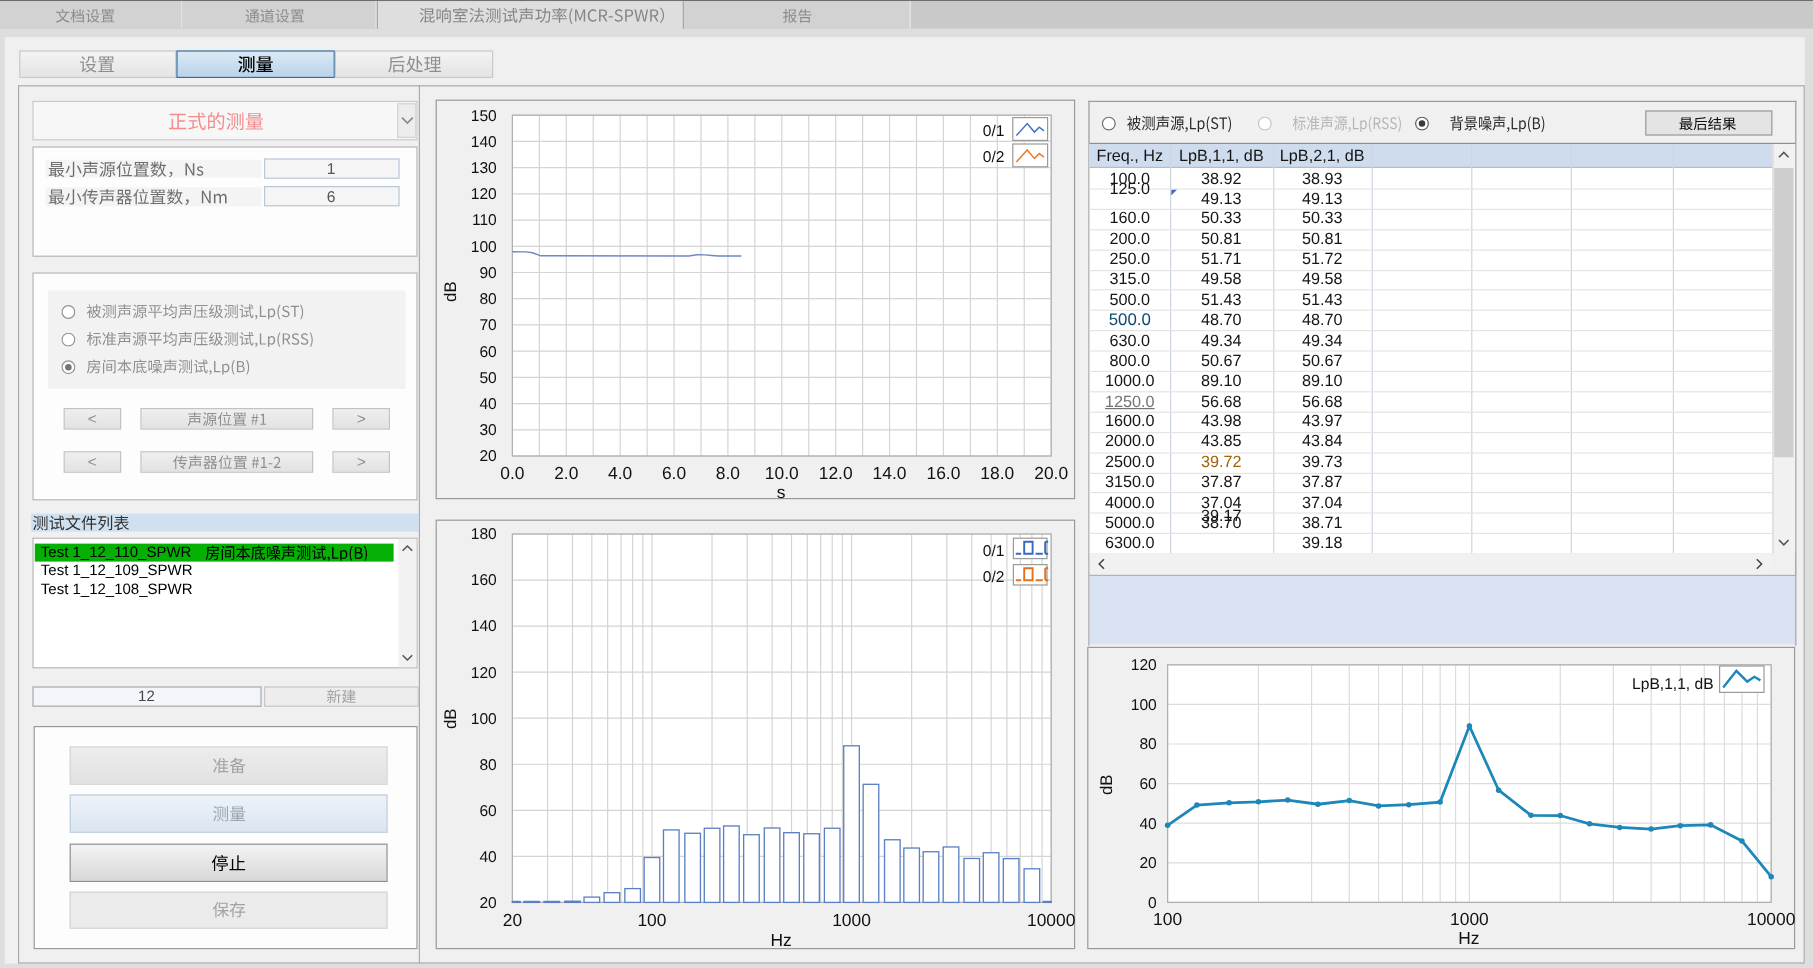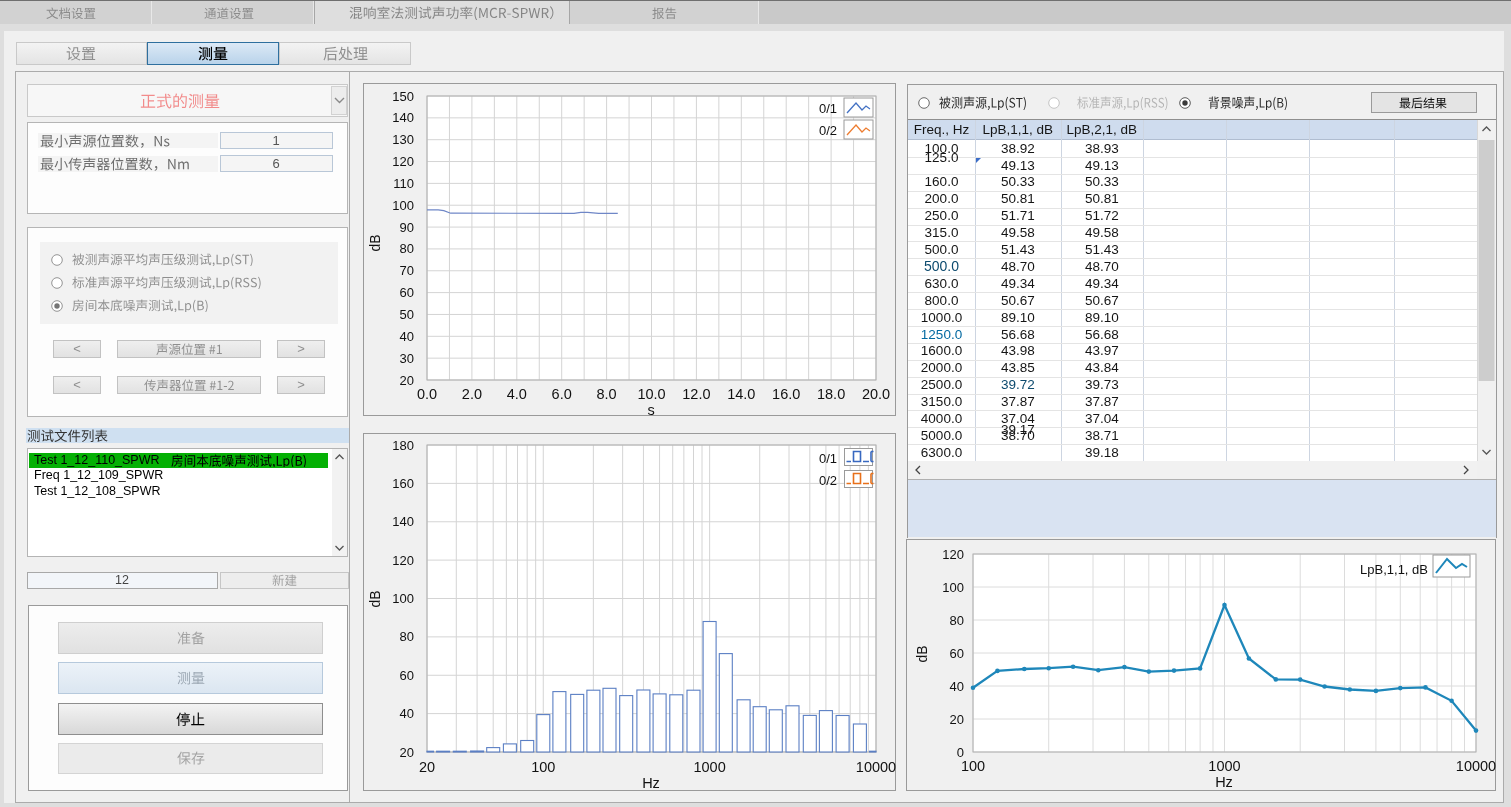--- a/index.html
+++ b/index.html
@@ -99,21 +99,21 @@
 <div class="abs" style="left:26px;top:428px;width:323px;height:15px;background:#cfe0f1"></div>
 <div style="position:absolute;left:27.0px;top:428.8px;line-height:0"><svg width="81.0" height="13.5" viewBox="0 -880 6000 1000" preserveAspectRatio="none">
       <path d="M486 -92C537 -42 596 28 624 73L673 39C644 -4 584 -72 533 -121ZM312 -782V-154H371V-724H588V-157H649V-782ZM867 -827V-7C867 8 861 13 847 13C833 14 786 14 733 13C742 31 752 60 755 76C825 77 868 75 894 64C919 53 929 34 929 -7V-827ZM730 -750V-151H790V-750ZM446 -653V-299C446 -178 426 -53 259 32C270 41 289 66 296 78C476 -13 504 -164 504 -298V-653ZM81 -776C137 -745 209 -697 243 -665L289 -726C253 -756 180 -800 126 -829ZM38 -506C93 -475 166 -430 202 -400L247 -460C209 -489 135 -532 81 -560ZM58 27 126 67C168 -25 218 -148 254 -253L194 -292C154 -180 98 -50 58 27Z M1120 -775C1171 -731 1235 -667 1265 -626L1317 -678C1287 -718 1222 -778 1170 -821ZM1777 -796C1819 -752 1865 -691 1885 -651L1940 -688C1918 -727 1871 -785 1829 -828ZM1050 -526V-454H1189V-94C1189 -51 1159 -22 1141 -11C1154 4 1172 36 1179 54C1194 36 1221 18 1392 -97C1385 -112 1376 -141 1371 -161L1260 -89V-526ZM1671 -835 1677 -632H1346V-560H1680C1698 -183 1745 74 1869 77C1907 77 1947 35 1967 -134C1953 -140 1921 -160 1907 -175C1901 -77 1889 -21 1871 -21C1809 -24 1770 -251 1754 -560H1959V-632H1751C1749 -697 1747 -765 1747 -835ZM1360 -61 1381 10C1465 -15 1574 -47 1679 -78L1669 -145L1552 -112V-344H1646V-414H1378V-344H1483V-93Z M2423 -823C2453 -774 2485 -707 2497 -666L2580 -693C2566 -734 2531 -799 2501 -847ZM2050 -664V-590H2206C2265 -438 2344 -307 2447 -200C2337 -108 2202 -40 2036 7C2051 25 2075 60 2083 78C2250 24 2389 -48 2502 -146C2615 -46 2751 28 2915 73C2928 52 2950 20 2967 4C2807 -36 2671 -107 2560 -201C2661 -304 2738 -432 2796 -590H2954V-664ZM2504 -253C2410 -348 2336 -462 2284 -590H2711C2661 -455 2592 -344 2504 -253Z M3317 -341V-268H3604V80H3679V-268H3953V-341H3679V-562H3909V-635H3679V-828H3604V-635H3470C3483 -680 3494 -728 3504 -775L3432 -790C3409 -659 3367 -530 3309 -447C3327 -438 3359 -420 3373 -409C3400 -451 3425 -504 3446 -562H3604V-341ZM3268 -836C3214 -685 3126 -535 3032 -437C3045 -420 3067 -381 3075 -363C3107 -397 3137 -437 3167 -480V78H3239V-597C3277 -667 3311 -741 3339 -815Z M4642 -724V-164H4716V-724ZM4848 -835V-17C4848 -1 4842 4 4826 4C4810 5 4758 5 4703 3C4713 24 4725 56 4728 76C4805 76 4853 74 4882 63C4912 51 4924 29 4924 -18V-835ZM4181 -302C4232 -267 4294 -218 4333 -181C4265 -85 4178 -17 4079 22C4095 37 4115 66 4124 85C4336 -10 4491 -205 4541 -552L4495 -566L4482 -563H4257C4273 -611 4287 -662 4299 -714H4571V-786H4061V-714H4224C4189 -561 4133 -419 4053 -326C4070 -315 4099 -290 4111 -276C4158 -335 4198 -409 4232 -494H4459C4440 -400 4411 -317 4373 -247C4334 -281 4273 -326 4224 -357Z M5252 79C5275 64 5312 51 5591 -38C5587 -54 5581 -83 5579 -104L5335 -31V-251C5395 -292 5449 -337 5492 -385C5570 -175 5710 -23 5917 46C5928 26 5950 -3 5967 -19C5868 -48 5783 -97 5714 -162C5777 -201 5850 -253 5908 -302L5846 -346C5802 -303 5732 -249 5672 -207C5628 -259 5592 -319 5566 -385H5934V-450H5536V-539H5858V-601H5536V-686H5902V-751H5536V-840H5460V-751H5105V-686H5460V-601H5156V-539H5460V-450H5065V-385H5397C5302 -300 5160 -223 5036 -183C5052 -168 5074 -140 5086 -122C5142 -142 5201 -170 5258 -203V-55C5258 -15 5236 2 5219 11C5231 27 5247 61 5252 79Z" fill="#333"></path>
     </svg></div>
 <div class="abs" style="left:27px;top:448px;width:321px;height:109px;background:#fff;border:1px solid #b4b4b4"></div>
 <div class="abs" style="left:28.5px;top:452.5px;width:299px;height:15px;background:#04b004"></div>
 <div style="position:absolute;left:34.0px;top:460.5px;font-size:12.5px;color:#000;white-space:nowrap;line-height:14.5px;transform-origin:0 0;margin-top:-7.2px;">Test 1_12_110_SPWR</div>
 <div style="position:absolute;left:171.0px;top:453.9px;line-height:0"><svg width="136.0" height="13.3" viewBox="0 -880 10774 1000" preserveAspectRatio="none">
       <path d="M504 -479C525 -446 551 -400 564 -371H244V-309H434C418 -154 376 -39 198 22C213 35 233 61 241 78C378 28 445 -53 479 -159H777C767 -57 756 -13 739 2C731 9 721 10 702 10C682 10 626 9 571 4C582 22 590 48 592 67C648 70 703 71 731 69C762 67 782 62 800 45C827 20 841 -41 854 -189C855 -199 856 -219 856 -219H494C500 -247 504 -278 508 -309H919V-371H576L633 -394C620 -423 592 -468 568 -502ZM443 -820C455 -796 467 -767 477 -740H136V-502C136 -345 127 -118 32 42C52 49 85 66 100 78C197 -89 212 -336 212 -502V-506H885V-740H560C549 -771 532 -809 516 -841ZM212 -676H810V-570H212Z M1091 -615V80H1168V-615ZM1106 -791C1152 -747 1204 -684 1227 -644L1289 -684C1265 -726 1211 -785 1164 -827ZM1379 -295H1619V-160H1379ZM1379 -491H1619V-358H1379ZM1311 -554V-98H1690V-554ZM1352 -784V-713H1836V-11C1836 2 1832 6 1819 7C1806 7 1765 8 1723 6C1733 25 1743 57 1747 75C1808 75 1851 75 1878 63C1904 50 1913 31 1913 -11V-784Z M2460 -839V-629H2065V-553H2367C2294 -383 2170 -221 2037 -140C2055 -125 2080 -98 2092 -79C2237 -178 2366 -357 2444 -553H2460V-183H2226V-107H2460V80H2539V-107H2772V-183H2539V-553H2553C2629 -357 2758 -177 2906 -81C2920 -102 2946 -131 2965 -146C2826 -226 2700 -384 2628 -553H2937V-629H2539V-839Z M3513 -158C3551 -87 3593 6 3611 62L3672 34C3652 -20 3607 -111 3570 -180ZM3287 69C3304 55 3333 43 3527 -24C3524 -39 3522 -68 3523 -87L3372 -40V-285H3623C3667 -77 3751 70 3857 70C3920 70 3947 30 3958 -110C3940 -116 3914 -130 3898 -145C3895 -45 3885 -2 3862 -2C3801 -2 3735 -115 3697 -285H3921V-352H3684C3675 -408 3669 -468 3666 -531C3745 -540 3820 -551 3881 -564L3823 -622C3702 -595 3485 -577 3302 -570V-50C3302 -12 3277 0 3260 6C3270 21 3282 51 3287 69ZM3611 -352H3372V-510C3444 -513 3519 -518 3593 -524C3596 -464 3602 -407 3611 -352ZM3477 -821C3493 -797 3509 -767 3521 -739H3121V-450C3121 -305 3114 -101 3031 42C3049 50 3081 71 3094 84C3181 -68 3194 -295 3194 -450V-671H3952V-739H3604C3591 -772 3569 -812 3547 -843Z M4527 -742H4758V-637H4527ZM4461 -799V-580H4827V-799ZM4420 -480H4552V-366H4420ZM4730 -480H4866V-366H4730ZM4075 -749V-85H4137V-163H4305V-749ZM4137 -677H4243V-236H4137ZM4606 -310V-234H4342V-171H4559C4490 -97 4381 -33 4277 -1C4292 13 4314 40 4324 58C4426 21 4533 -48 4606 -130V81H4677V-135C4740 -59 4833 12 4918 49C4930 31 4951 5 4967 -9C4879 -40 4783 -103 4722 -171H4951V-234H4677V-310H4929V-535H4670V-310H4613V-535H4361V-310Z M5460 -842V-757H5070V-691H5460V-593H5131V-528H5886V-593H5536V-691H5930V-757H5536V-842ZM5153 -449V-318C5153 -212 5137 -70 5029 34C5045 44 5075 70 5087 85C5160 14 5197 -78 5214 -167H5791V-116H5866V-449ZM5791 -232H5535V-386H5791ZM5223 -232C5226 -262 5227 -291 5227 -317V-386H5462V-232Z M6486 -92C6537 -42 6596 28 6624 73L6673 39C6644 -4 6584 -72 6533 -121ZM6312 -782V-154H6371V-724H6588V-157H6649V-782ZM6867 -827V-7C6867 8 6861 13 6847 13C6833 14 6786 14 6733 13C6742 31 6752 60 6755 76C6825 77 6868 75 6894 64C6919 53 6929 34 6929 -7V-827ZM6730 -750V-151H6790V-750ZM6446 -653V-299C6446 -178 6426 -53 6259 32C6270 41 6289 66 6296 78C6476 -13 6504 -164 6504 -298V-653ZM6081 -776C6137 -745 6209 -697 6243 -665L6289 -726C6253 -756 6180 -800 6126 -829ZM6038 -506C6093 -475 6166 -430 6202 -400L6247 -460C6209 -489 6135 -532 6081 -560ZM6058 27 6126 67C6168 -25 6218 -148 6254 -253L6194 -292C6154 -180 6098 -50 6058 27Z M7120 -775C7171 -731 7235 -667 7265 -626L7317 -678C7287 -718 7222 -778 7170 -821ZM7777 -796C7819 -752 7865 -691 7885 -651L7940 -688C7918 -727 7871 -785 7829 -828ZM7050 -526V-454H7189V-94C7189 -51 7159 -22 7141 -11C7154 4 7172 36 7179 54C7194 36 7221 18 7392 -97C7385 -112 7376 -141 7371 -161L7260 -89V-526ZM7671 -835 7677 -632H7346V-560H7680C7698 -183 7745 74 7869 77C7907 77 7947 35 7967 -134C7953 -140 7921 -160 7907 -175C7901 -77 7889 -21 7871 -21C7809 -24 7770 -251 7754 -560H7959V-632H7751C7749 -697 7747 -765 7747 -835ZM7360 -61 7381 10C7465 -15 7574 -47 7679 -78L7669 -145L7552 -112V-344H7646V-414H7378V-344H7483V-93Z M8075 190C8165 152 8221 77 8221 -19C8221 -86 8192 -126 8144 -126C8107 -126 8075 -102 8075 -62C8075 -22 8106 2 8142 2L8153 1C8152 61 8115 109 8053 136Z M8379 0H8792V-79H8471V-733H8379Z M8913 229H9005V45L9002 -50C9051 -9 9103 13 9152 13C9276 13 9388 -94 9388 -280C9388 -448 9312 -557 9172 -557C9109 -557 9048 -521 8999 -480H8997L8988 -543H8913ZM9137 -64C9101 -64 9053 -78 9005 -120V-406C9057 -454 9104 -480 9149 -480C9253 -480 9293 -400 9293 -279C9293 -145 9227 -64 9137 -64Z M9680 196 9736 171C9650 29 9609 -141 9609 -311C9609 -480 9650 -649 9736 -792L9680 -818C9588 -668 9533 -507 9533 -311C9533 -114 9588 47 9680 196Z M9880 0H10113C10277 0 10391 -71 10391 -215C10391 -315 10329 -373 10242 -390V-395C10311 -417 10349 -481 10349 -554C10349 -683 10245 -733 10097 -733H9880ZM9972 -422V-660H10085C10200 -660 10258 -628 10258 -542C10258 -467 10207 -422 10081 -422ZM9972 -74V-350H10100C10229 -350 10300 -309 10300 -218C10300 -119 10226 -74 10100 -74Z M10535 196C10627 47 10682 -114 10682 -311C10682 -507 10627 -668 10535 -818L10478 -792C10564 -649 10607 -480 10607 -311C10607 -141 10564 29 10478 171Z" fill="#000"></path>
     </svg></div>
-<div style="position:absolute;left:34.0px;top:475.5px;font-size:12.5px;color:#000;white-space:nowrap;line-height:14.5px;transform-origin:0 0;margin-top:-7.2px;">Freq 1_12_109_SPWR</div>
+<div style="position:absolute;left:34.0px;top:475.5px;font-size:12.5px;color:#000;white-space:nowrap;line-height:14.5px;transform-origin:0 0;margin-top:-7.2px;">Test 1_12_109_SPWR</div>
 <div style="position:absolute;left:34.0px;top:490.8px;font-size:12.5px;color:#000;white-space:nowrap;line-height:14.5px;transform-origin:0 0;margin-top:-7.2px;">Test 1_12_108_SPWR</div>
 <div class="abs" style="left:332px;top:449px;width:15px;height:107px;background:#f2f2f2"></div>
 <svg class="abs" style="left:332px;top:449px" width="15" height="107">
     <polyline points="3.5,10.0 7.5,6.0 11.5,10.0" fill="none" stroke="#555" stroke-width="1.3"></polyline>
     <polyline points="3.5,97.0 7.5,101.0 11.5,97.0" fill="none" stroke="#555" stroke-width="1.3"></polyline>
   </svg>
 <div class="abs" style="left:27px;top:571.5px;width:191px;height:17.5px;background:#f2f5f9;border:1px solid #a8a8a8"></div>
 <div style="position:absolute;left:122.0px;top:580.5px;font-size:12.5px;color:#444;white-space:nowrap;line-height:14.5px;transform-origin:0 0;transform:translateX(-50%);margin-top:-7.2px;">12</div>
 <div class="abs" style="left:219.5px;top:571.5px;width:129px;height:17.5px;background:#ededed;border:1px solid #c6c6c6"></div>
 <div style="position:absolute;left:271.5px;top:574.2px;line-height:0"><svg width="25.0" height="12.5" viewBox="0 -880 2000 1000" preserveAspectRatio="none">
@@ -313,34 +313,34 @@
 <div style="position:absolute;left:1101.8px;top:283.6px;font-size:13.5px;color:#151515;white-space:nowrap;line-height:15.5px;transform-origin:0 0;transform:translateX(-50%);margin-top:-7.8px;">49.34</div>
 <div class="abs" style="left:908px;top:309.0px;width:569px;height:1px;background:#e4e4e4"></div>
 <div style="position:absolute;left:941.5px;top:300.5px;font-size:13.5px;color:#151515;white-space:nowrap;line-height:15.5px;transform-origin:0 0;transform:translateX(-50%);margin-top:-7.8px;">800.0</div>
 <div style="position:absolute;left:1017.8px;top:300.5px;font-size:13.5px;color:#151515;white-space:nowrap;line-height:15.5px;transform-origin:0 0;transform:translateX(-50%);margin-top:-7.8px;">50.67</div>
 <div style="position:absolute;left:1101.8px;top:300.5px;font-size:13.5px;color:#151515;white-space:nowrap;line-height:15.5px;transform-origin:0 0;transform:translateX(-50%);margin-top:-7.8px;">50.67</div>
 <div class="abs" style="left:908px;top:325.9px;width:569px;height:1px;background:#e4e4e4"></div>
 <div style="position:absolute;left:941.5px;top:317.4px;font-size:13.5px;color:#151515;white-space:nowrap;line-height:15.5px;transform-origin:0 0;transform:translateX(-50%);margin-top:-7.8px;">1000.0</div>
 <div style="position:absolute;left:1017.8px;top:317.4px;font-size:13.5px;color:#151515;white-space:nowrap;line-height:15.5px;transform-origin:0 0;transform:translateX(-50%);margin-top:-7.8px;">89.10</div>
 <div style="position:absolute;left:1101.8px;top:317.4px;font-size:13.5px;color:#151515;white-space:nowrap;line-height:15.5px;transform-origin:0 0;transform:translateX(-50%);margin-top:-7.8px;">89.10</div>
 <div class="abs" style="left:908px;top:342.8px;width:569px;height:1px;background:#e4e4e4"></div>
-<div style="position:absolute;left:941.5px;top:334.3px;font-size:13.5px;color:#0369a1;white-space:nowrap;line-height:15.5px;transform-origin:0 0;transform:translateX(-50%);margin-top:-7.8px;">1250.0</div>
+<div style="position:absolute;left:941.5px;top:334.3px;font-size:13.5px;color:#737373;white-space:nowrap;line-height:15.5px;transform-origin:0 0;transform:translateX(-50%);margin-top:-7.8px;text-decoration:underline;">1250.0</div>
 <div style="position:absolute;left:1017.8px;top:334.3px;font-size:13.5px;color:#151515;white-space:nowrap;line-height:15.5px;transform-origin:0 0;transform:translateX(-50%);margin-top:-7.8px;">56.68</div>
 <div style="position:absolute;left:1101.8px;top:334.3px;font-size:13.5px;color:#151515;white-space:nowrap;line-height:15.5px;transform-origin:0 0;transform:translateX(-50%);margin-top:-7.8px;">56.68</div>
 <div class="abs" style="left:908px;top:359.7px;width:569px;height:1px;background:#e4e4e4"></div>
 <div style="position:absolute;left:941.5px;top:351.2px;font-size:13.5px;color:#151515;white-space:nowrap;line-height:15.5px;transform-origin:0 0;transform:translateX(-50%);margin-top:-7.8px;">1600.0</div>
 <div style="position:absolute;left:1017.8px;top:351.2px;font-size:13.5px;color:#151515;white-space:nowrap;line-height:15.5px;transform-origin:0 0;transform:translateX(-50%);margin-top:-7.8px;">43.98</div>
 <div style="position:absolute;left:1101.8px;top:351.2px;font-size:13.5px;color:#151515;white-space:nowrap;line-height:15.5px;transform-origin:0 0;transform:translateX(-50%);margin-top:-7.8px;">43.97</div>
 <div class="abs" style="left:908px;top:376.6px;width:569px;height:1px;background:#e4e4e4"></div>
 <div style="position:absolute;left:941.5px;top:368.1px;font-size:13.5px;color:#151515;white-space:nowrap;line-height:15.5px;transform-origin:0 0;transform:translateX(-50%);margin-top:-7.8px;">2000.0</div>
 <div style="position:absolute;left:1017.8px;top:368.1px;font-size:13.5px;color:#151515;white-space:nowrap;line-height:15.5px;transform-origin:0 0;transform:translateX(-50%);margin-top:-7.8px;">43.85</div>
 <div style="position:absolute;left:1101.8px;top:368.1px;font-size:13.5px;color:#151515;white-space:nowrap;line-height:15.5px;transform-origin:0 0;transform:translateX(-50%);margin-top:-7.8px;">43.84</div>
 <div class="abs" style="left:908px;top:393.5px;width:569px;height:1px;background:#e4e4e4"></div>
 <div style="position:absolute;left:941.5px;top:385.0px;font-size:13.5px;color:#151515;white-space:nowrap;line-height:15.5px;transform-origin:0 0;transform:translateX(-50%);margin-top:-7.8px;">2500.0</div>
-<div style="position:absolute;left:1017.8px;top:385.0px;font-size:13.5px;color:#0c4a6e;white-space:nowrap;line-height:15.5px;transform-origin:0 0;transform:translateX(-50%);margin-top:-7.8px;text-align:right;">39.72</div>
+<div style="position:absolute;left:1017.8px;top:385.0px;font-size:13.5px;color:#a16207;white-space:nowrap;line-height:15.5px;transform-origin:0 0;transform:translateX(-50%);margin-top:-7.8px;text-align:right;">39.72</div>
 <div style="position:absolute;left:1101.8px;top:385.0px;font-size:13.5px;color:#151515;white-space:nowrap;line-height:15.5px;transform-origin:0 0;transform:translateX(-50%);margin-top:-7.8px;">39.73</div>
 <div class="abs" style="left:908px;top:410.4px;width:569px;height:1px;background:#e4e4e4"></div>
 <div style="position:absolute;left:941.5px;top:401.9px;font-size:13.5px;color:#151515;white-space:nowrap;line-height:15.5px;transform-origin:0 0;transform:translateX(-50%);margin-top:-7.8px;">3150.0</div>
 <div style="position:absolute;left:1017.8px;top:401.9px;font-size:13.5px;color:#151515;white-space:nowrap;line-height:15.5px;transform-origin:0 0;transform:translateX(-50%);margin-top:-7.8px;">37.87</div>
 <div style="position:absolute;left:1101.8px;top:401.9px;font-size:13.5px;color:#151515;white-space:nowrap;line-height:15.5px;transform-origin:0 0;transform:translateX(-50%);margin-top:-7.8px;">37.87</div>
 <div class="abs" style="left:908px;top:427.3px;width:569px;height:1px;background:#e4e4e4"></div>
 <div style="position:absolute;left:941.5px;top:418.8px;font-size:13.5px;color:#151515;white-space:nowrap;line-height:15.5px;transform-origin:0 0;transform:translateX(-50%);margin-top:-7.8px;">4000.0</div>
 <div style="position:absolute;left:1017.8px;top:418.8px;font-size:13.5px;color:#151515;white-space:nowrap;line-height:15.5px;transform-origin:0 0;transform:translateX(-50%);margin-top:-7.8px;">37.04</div>
 <div style="position:absolute;left:1101.8px;top:418.8px;font-size:13.5px;color:#151515;white-space:nowrap;line-height:15.5px;transform-origin:0 0;transform:translateX(-50%);margin-top:-7.8px;">37.04</div>
 <div class="abs" style="left:908px;top:444.2px;width:569px;height:1px;background:#e4e4e4"></div>

